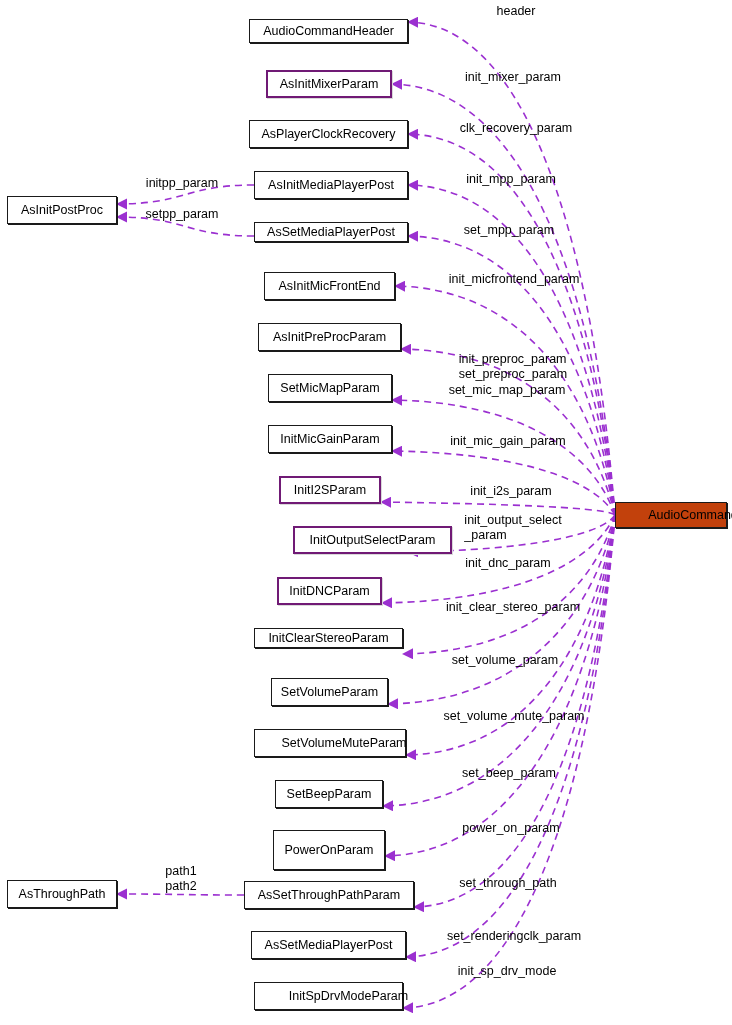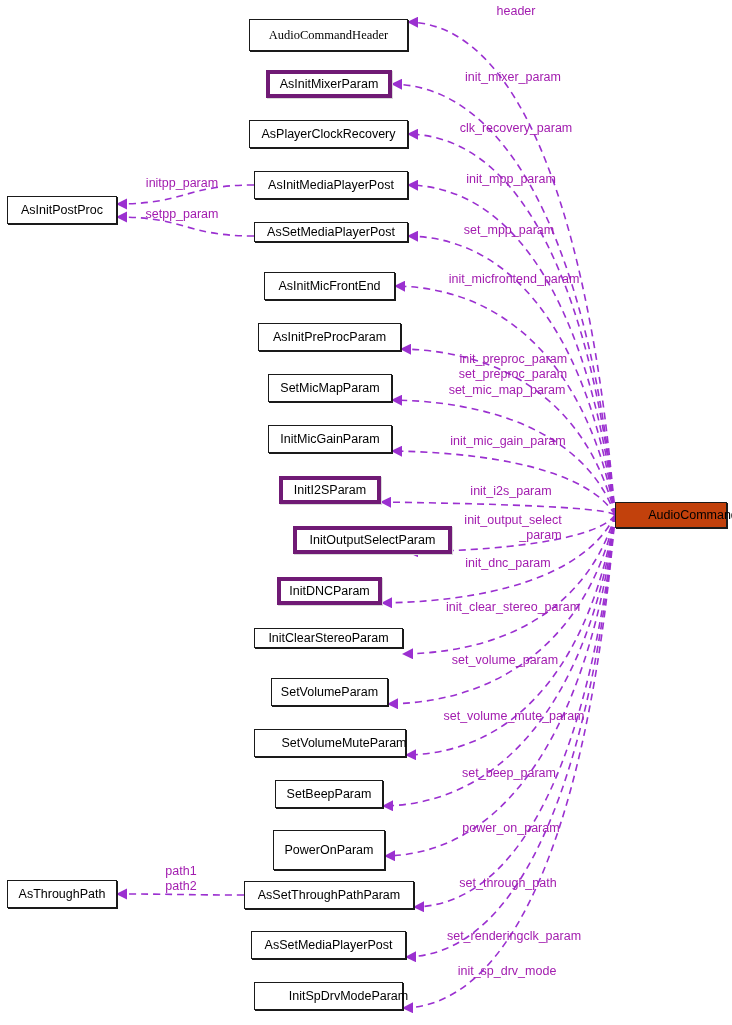--- a/index.html
+++ b/index.html
@@ -14,34 +14,34 @@
     box-sizing:border-box;
     background:#ffffff;
     border:1px solid #000000;
     display:flex;align-items:center;justify-content:center;
     font-size:12.5px;
     color:#000000;
     white-space:nowrap;
     line-height:1;
   }
   .node.solid{border:1px solid #1a1a1a;box-shadow:1px 1px 0 0 #1a1a1a;}
-  .node.faint{border:4px solid #701a75;box-shadow:1px 1px 0 0 #d9d9d9;}
+  .node.faint{border:2px solid #701a75;box-shadow:1px 1px 0 0 #d9d9d9;}
   .node.focus{
     background:#c2410c;
     border:1px solid #1a1a1a;
     box-shadow:1px 1px 0 0 #1a1a1a;
     padding-left:44px;
   }
   .edge-label{
     position:absolute;
     font-size:12.5px;
-    color:#a21caf;
+    color:#000000;
     white-space:nowrap;
     line-height:14px;
-    text-align:right;
+    text-align:left;
     transform:translateX(-50%);
   }
   .edge-label.multi{line-height:15px;}
   .edge-label span{display:block;}
 </style>
 </head>
 <body>
 
 <div id="canvas">
   <svg id="edge-layer" viewBox="0 0 732 1025" xmlns="http://www.w3.org/2000/svg">
@@ -73,21 +73,21 @@
         <path d="M 615 515 C 593 786.1500000000001, 525.96 1006, 403 1008" fill="none" stroke="#9b30d0" stroke-width="1.6" stroke-dasharray="7,5" marker-end="url(#arrow)"></path>
         <path d="M 254 185 C 185.5 185, 185.5 204, 117 204" fill="none" stroke="#9b30d0" stroke-width="1.6" stroke-dasharray="7,5" marker-end="url(#arrow)"></path>
         <path d="M 254 236 C 185.5 236, 185.5 217, 117 217" fill="none" stroke="#9b30d0" stroke-width="1.6" stroke-dasharray="7,5" marker-end="url(#arrow)"></path>
         <path d="M 244 895 C 180.5 895, 180.5 894, 117 894" fill="none" stroke="#9b30d0" stroke-width="1.6" stroke-dasharray="7,5" marker-end="url(#arrow)"></path>
       </g>
   </svg>
   <div id="nodes">
       <div class="node focus" style="left: 615px; top: 502px; width: 112px; height: 26px;">
         <span>AudioCommand</span>
       </div>
-      <div class="node solid" style="left: 249px; top: 19px; width: 159px; height: 32px; font-family: Liberation Serif, serif;">
+      <div class="node solid" style="left: 249px; top: 19px; width: 159px; height: 24px;">
         <span>AudioCommandHeader</span>
       </div>
       <div class="node faint" style="left: 266px; top: 70px; width: 126px; height: 28px;">
         <span>AsInitMixerParam</span>
       </div>
       <div class="node solid" style="left: 249px; top: 120px; width: 159px; height: 28px;">
         <span>AsPlayerClockRecovery</span>
       </div>
       <div class="node solid" style="left: 254px; top: 171px; width: 154px; height: 28px;">
         <span>AsInitMediaPlayerPost</span>

